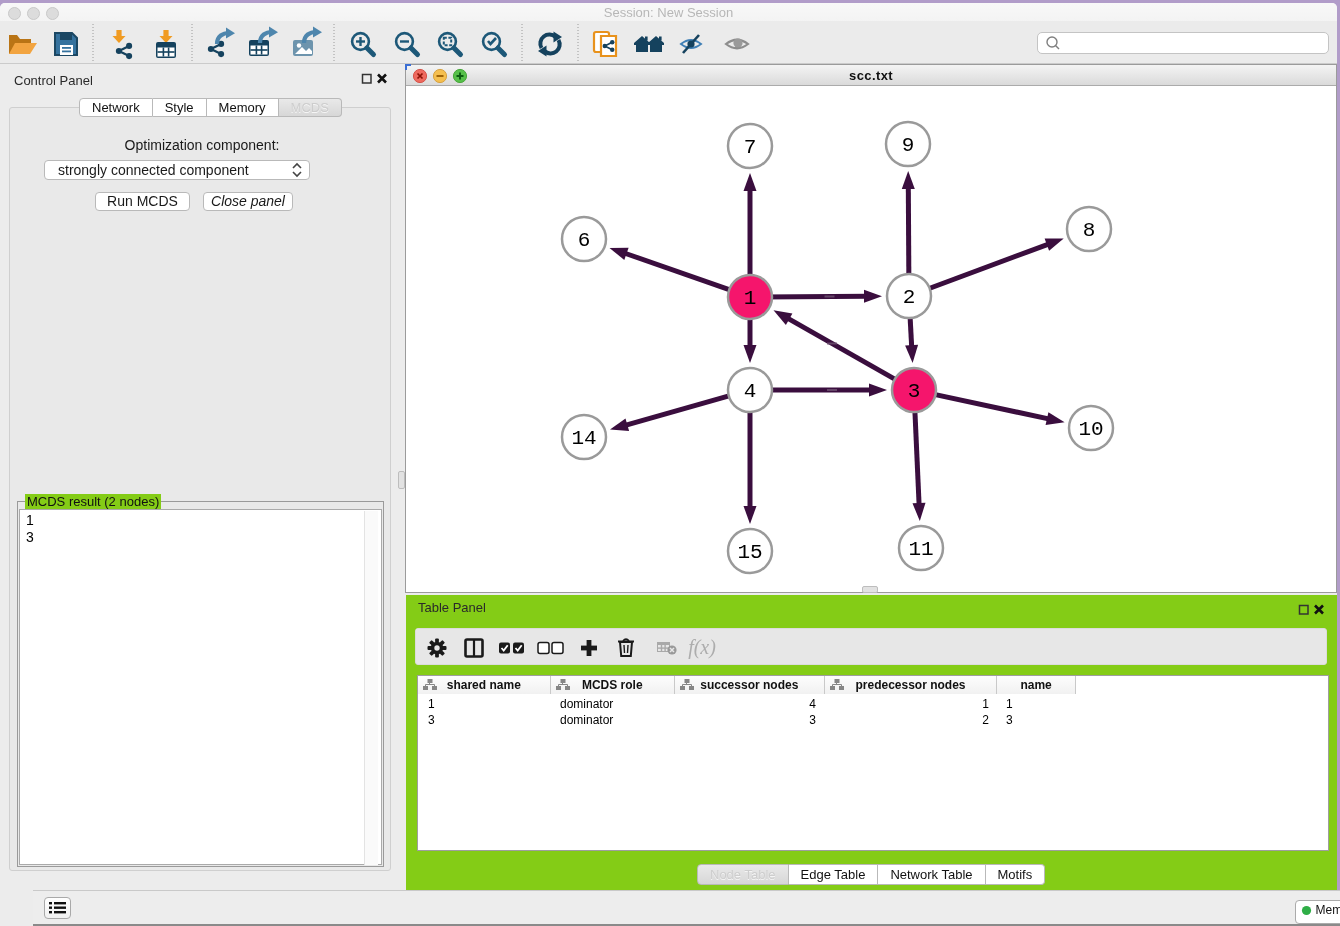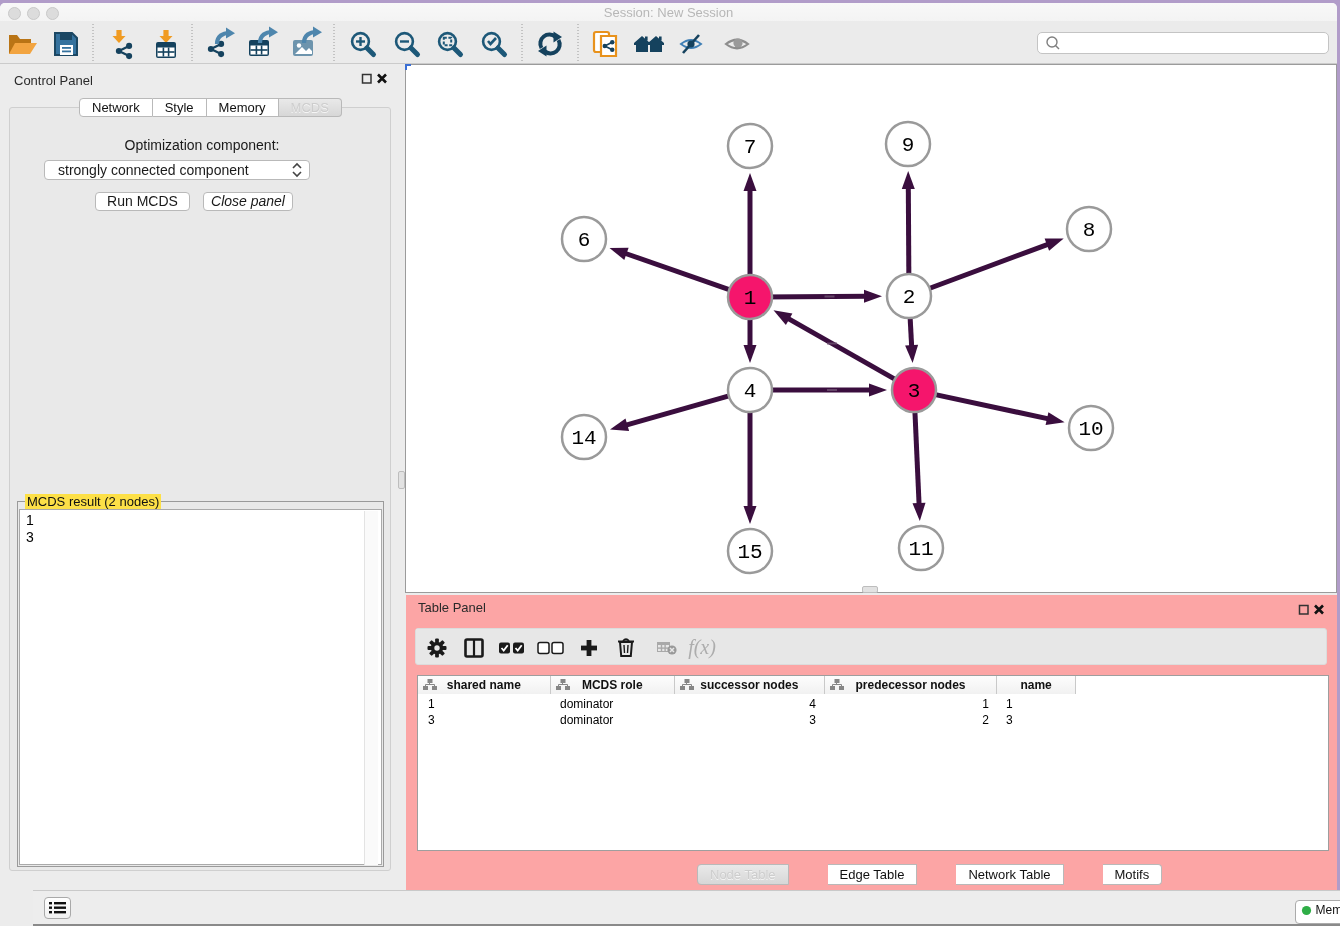--- a/index.html
+++ b/index.html
@@ -20,35 +20,35 @@
   .tab { height:19px; font-size:13px; color:#111; background:#fff; border:1px solid #b9b9b9; border-left:none; text-align:center; line-height:17px; padding:0 12px; }
   .tab.first { border-left:1px solid #b9b9b9; border-radius:4px 0 0 4px; }
   .tab.last { border-radius:0 4px 4px 0; }
   .tab.sel { background:linear-gradient(#e9e9e9,#d7d7d7); color:#cdcdcd; text-shadow:0 1px 0 #f5f5f5; }
   #cp-tabs { left:79px; top:34px; }
   
   #opt-label { position:absolute; left:0; top:73px; width:404px; text-align:center; font-size:14px; color:#1a1a1a; }
   #dropdown { position:absolute; left:44px; top:96px; width:266px; height:20px; background:#fff; border:1px solid #b9b9b9; border-radius:4px; font-size:14px; color:#1a1a1a; line-height:18px; padding-left:13px; }
   .btn { position:absolute; height:19px; background:#fff; border:1px solid #b9b9b9; border-radius:4px; font-size:14px; color:#1a1a1a; text-align:center; line-height:17px; }
   #fieldset { position:absolute; left:17px; top:437px; width:367px; height:366px; border:1px solid #9a9a9a; }
-  #fieldset-legend { position:absolute; left:7px; top:-8px; background:#fde047; font-size:13px; color:#111; padding:0 2px; }
+  #fieldset-legend { position:absolute; left:7px; top:-8px; background:#84cc16; font-size:13px; color:#111; padding:0 2px; }
   #fs-white { position:absolute; left:1px; top:7px; width:363px; height:356px; background:#fff; border:1px solid #aaa; font-size:14px; color:#000; padding:2px 0 0 6px; line-height:16.5px; }
   #fs-scroll { position:absolute; right:3px; top:1px; width:14px; height:354px; background:#fafafa; border-left:1px solid #e3e3e3; }
   
   #canvaswin { position:absolute; left:405px; top:61px; width:932px; height:529px; border:1px solid #9b9b9b; background:#fff; }
   #cv-titlebar { position:absolute; left:0; top:0; width:100%; height:21px; background:linear-gradient(#f4f4f4,#dadada); border-bottom:1px solid #ababab; }
   #cv-title { position:absolute; top:3px; left:0; width:100%; text-align:center; font-size:13px; font-weight:bold; color:#111; letter-spacing:.4px; }
   
-  #tpanel { position:absolute; left:406px; top:592px; width:931px; height:295px; background:#fca5a5; }
+  #tpanel { position:absolute; left:406px; top:592px; width:931px; height:295px; background:#84cc16; }
   #tp-hdr { position:absolute; left:12px; top:5px; font-size:13px; color:#2a2a2a; }
   #tp-toolbar { position:absolute; left:9px; top:33px; width:912px; height:37px; background:#e7e7e7; border:1px solid #dcdcdc; border-radius:3px; }
   #tbl { position:absolute; left:11px; top:80px; width:912px; height:176px; background:#fff; border:1px solid #9e9e9e; }
   .th { position:absolute; top:0; height:18px; border-right:1px solid #c9c9c9; font-size:12px; color:#111; text-align:center; line-height:18px; background:linear-gradient(#fdfdfd,#f1f1f1);font-weight:bold; }
   .td { position:absolute; font-size:12px; color:#000; height:16px; line-height:16px; }
-  #tp-tabs { left:291px; top:269px;gap:39px; }
+  #tp-tabs { left:291px; top:269px; }
   .tab2 { height:21px; font-size:13px; line-height:20px; }
   
   #statusbar { position:absolute; left:0; top:887px; width:1337px; height:36px; background:#ededed; border-top:1px solid #c9c9c9; border-bottom:2px solid #8a8a8a;margin-left:33px; }
   #memorybtn { position:absolute; right:5px; top:9px; width:70px; height:24px; line-height:22px; background:#fff; border:1px solid #ababab; border-radius:4px; font-size:12px; color:#111; text-align:center; line-height:19px; }
   #listbtn { position:absolute; left:11px; top:6px; width:27px; height:22px; background:linear-gradient(#fff,#f1f1f1); border:1px solid #a9a9a9; border-radius:4px; }
 </style>
 </head>
 <body>
 <div id="win">
   <div id="titlebar">
@@ -225,20 +225,31 @@
     <div class="btn" style="left:203px; top:128px; width:90px;font-style:italic;">Close panel</div>
     <div id="fieldset">
       <div id="fieldset-legend">MCDS result (2 nodes)</div>
       <div id="fs-white">1<br>3<div id="fs-scroll"></div></div>
     </div>
   </div>
   <div id="canvaswin">
     <svg width="8" height="8" style="position:absolute;left:-1px;top:-1px;z-index:5">
         <path d="M0,6 L0,0 L6,0 L6,2 L2,2 L2,6 Z" fill="#3b6fd4"></path>
       </svg>
+      <div id="cv-titlebar">
+      <svg width="70" height="21" style="position:absolute;left:0;top:0">
+        <circle cx="14" cy="11" r="6.6" fill="#ee6a5f" stroke="#d5544a"></circle>
+        <path d="M11.5,8.5 L16.5,13.5 M16.5,8.5 L11.5,13.5" stroke="#8c1106" stroke-width="1.7"></path>
+        <circle cx="34" cy="11" r="6.6" fill="#f5bf4f" stroke="#d6a243"></circle>
+        <line x1="30.5" y1="11" x2="37.5" y2="11" stroke="#9a5f04" stroke-width="1.9"></line>
+        <circle cx="54" cy="11" r="6.6" fill="#56c04a" stroke="#4aa73c"></circle>
+        <path d="M54,7.5 L54,14.5 M50.5,11 L57.5,11" stroke="#0b5d10" stroke-width="1.9"></path>
+      </svg>
+      <div id="cv-title">scc.txt</div>
+    </div>
     <svg id="graph" width="929" height="506" viewBox="0 0 929 506" style="position:absolute; left:0; top:21px;">
     <line x1="344.0" y1="201.0" x2="344.0" y2="101.0" stroke="#3a0e3e" stroke-width="5"></line>
     <polygon points="344.0,87.0 350.5,105.0 337.5,105.0" fill="#3a0e3e"></polygon>
     <line x1="334.6" y1="207.7" x2="216.7" y2="166.5" stroke="#3a0e3e" stroke-width="5"></line>
     <polygon points="203.5,161.9 222.6,161.7 218.3,174.0" fill="#3a0e3e"></polygon>
     <line x1="354.0" y1="210.9" x2="462.0" y2="210.3" stroke="#3a0e3e" stroke-width="5"></line>
     <polygon points="476.0,210.2 458.0,216.8 458.0,203.8" fill="#3a0e3e"></polygon>
     <line x1="344.0" y1="221.0" x2="344.0" y2="263.0" stroke="#3a0e3e" stroke-width="5"></line>
     <polygon points="344.0,277.0 337.5,259.0 350.5,259.0" fill="#3a0e3e"></polygon>
     <line x1="499.3" y1="299.1" x2="379.7" y2="231.2" stroke="#3a0e3e" stroke-width="5"></line>

